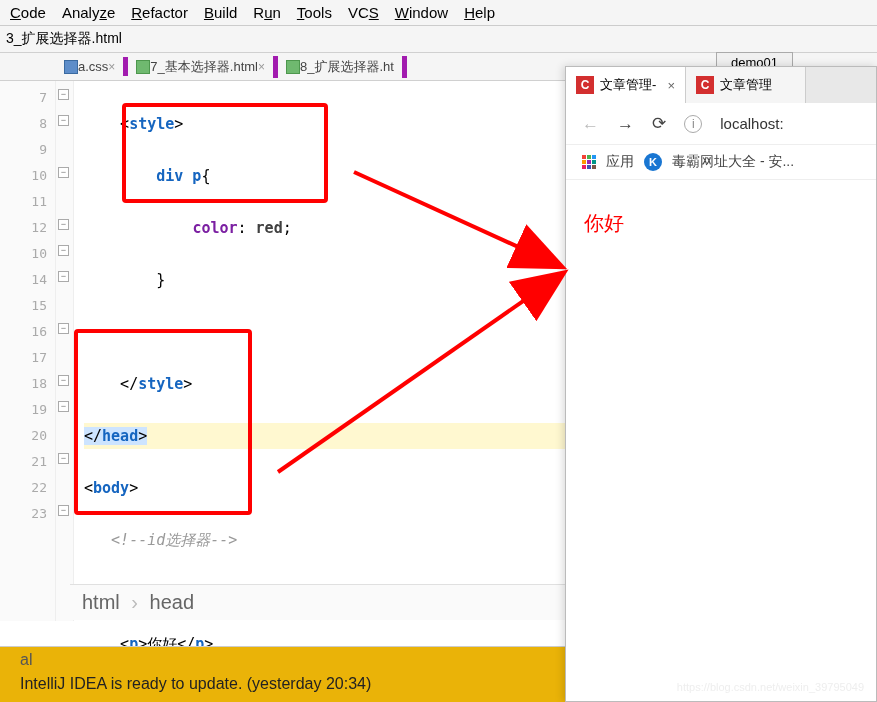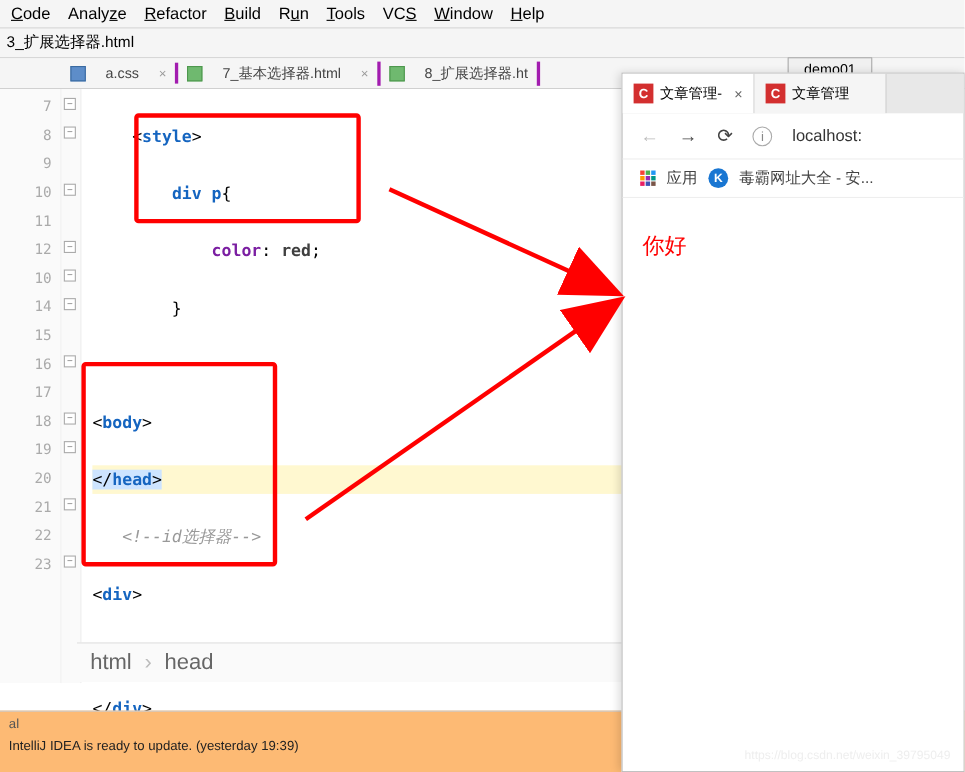--- a/index.html
+++ b/index.html
@@ -33,23 +33,23 @@
       align-items: center;
       background: #f5f5f5;
       border-bottom: 1px solid #d0d0d0;
       padding-left: 56px;
       height: 28px;
       overflow: hidden;
     }
     .ide-tab {
       display: flex;
       align-items: center;
-      gap: 18px;
+      gap: 0;
       padding: 2px 8px;
-      border-right: 3px solid #a21caf;
+      border-right: 5px solid #a21caf;
       font-size: 13px;
       color: #444;
     }
     .ide-tab .file-icon { width: 14px; height: 14px; display: inline-block; }
     .css-icon { background: #5d8dc9; border: 1px solid #3a6aa0; }
     .html-icon { background: #6fb96f; border: 1px solid #4d974d; }
     .close-x { color: #999; font-size: 12px; }
     .editor-area {
       display: flex;
       height: 540px;
@@ -144,23 +144,23 @@
       background: #fafafa;
     }
     .breadcrumb .sep { margin: 0 6px; color: #bbb; }
     .bottombar {
       position: absolute;
       bottom: 0;
       left: 0;
       right: 0;
       height: 56px;
       border-top: 1px solid #ccc;
-      background: #fdba74;
-      padding: 4px 8px;
-      font-size: 12px;
+      background: #eab308;
+      padding: 4px 20px;
+      font-size: 16px;
     }
     .bottombar .bl1 { color: #555; }
     .bottombar .bl2 { margin-top: 6px; color: #222; }
     
     .browser {
       position: absolute;
       top: 66px;
       left: 565px;
       width: 312px;
       height: 636px;
@@ -356,22 +356,23 @@
     <div class="fold-mark" style="top:320px">−</div>
     <div class="fold-mark" style="top:372px">−</div>
     <div class="fold-mark" style="top:424px">−</div>
   </div>
   <div class="code">
 <div class="line">    &lt;<span class="tag">style</span>&gt;</div>
 <div class="line">        <span class="sel">div p</span>{</div>
 <div class="line">            <span class="prop">color</span>: <span class="val">red</span>;</div>
 <div class="line">        }</div>
 <div class="line"></div>
+<div class="line">    &lt;/<span class="tag">style</span>&gt;</div>
+<div class="line hl"><span class="closing">&lt;/<span class="tag">head</span>&gt;</span></div>
 <div class="line">&lt;<span class="tag">body</span>&gt;</div>
-<div class="line hl"><span class="closing">&lt;/<span class="tag">head</span>&gt;</span></div>
 <div class="line">   <span class="cmt">&lt;!--id选择器--&gt;</span></div>
 <div class="line">&lt;<span class="tag">div</span>&gt;</div>
 <div class="line">    &lt;<span class="tag">p</span>&gt;你好&lt;/<span class="tag">p</span>&gt;</div>
 <div class="line">&lt;/<span class="tag">div</span>&gt;</div>
 
 
 
 
 
     <div class="redbox1"></div>
@@ -390,21 +391,21 @@
 </svg>
 
 <div class="breadcrumb">
   <span>html</span>
   <span class="sep">›</span>
   <span>head</span>
 </div>
 
 <div class="bottombar">
   <div class="bl1">al</div>
-  <div class="bl2">IntelliJ IDEA is ready to update. (yesterday 19:39)</div>
+  <div class="bl2">IntelliJ IDEA is ready to update. (yesterday 20:34)</div>
 </div>
 
 <div class="browser">
   <div class="b-tabs">
     <div class="b-tab active">
       <span class="red-icon">C</span>
       <span>文章管理-</span>
       <span style="margin-left:auto;color:#666">×</span>
     </div>
     <div class="b-tab">

